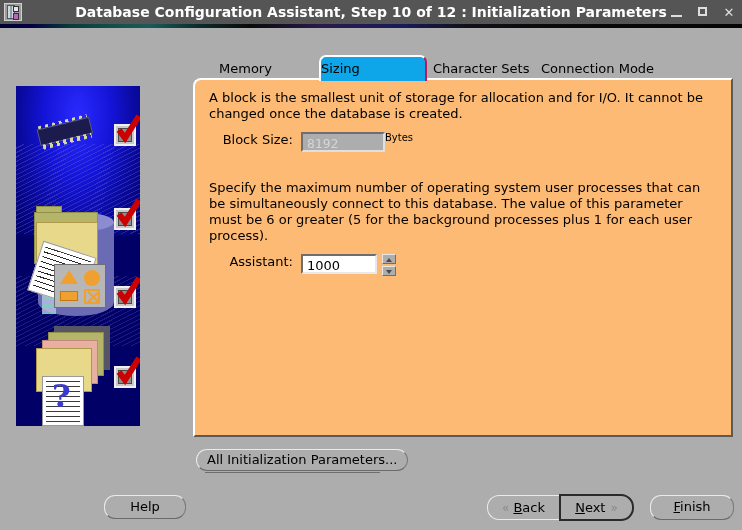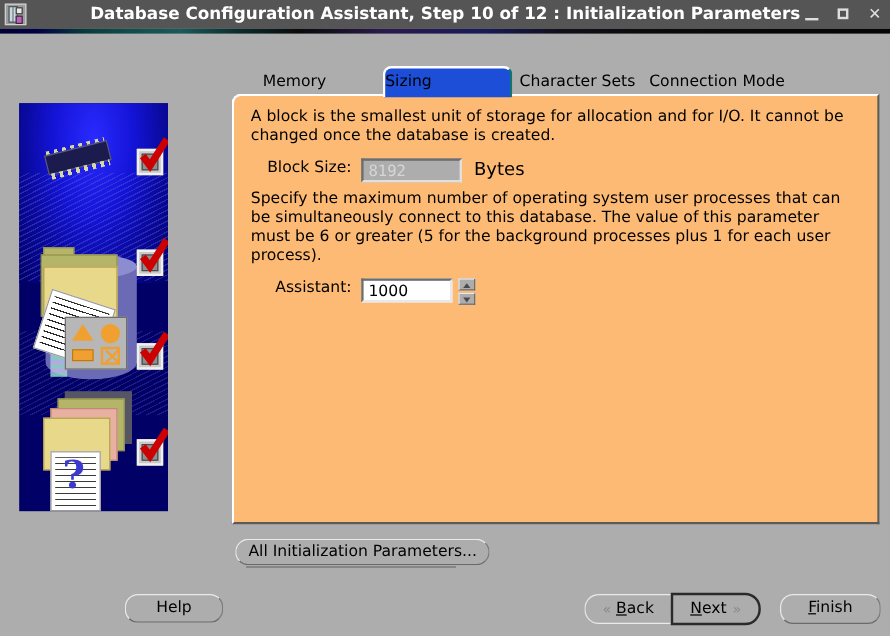--- a/index.html
+++ b/index.html
@@ -393,24 +393,24 @@
     color: #000000;
     text-align: left;
     box-sizing: border-box;
     cursor: default;
     font-family: "DejaVu Sans", sans-serif;
   }
   .tab.selected {
     top: 0px;
     height: 26px;
     line-height: 24px;
-    background: #1d4ed8;
+    background: #0ea5e9;
     border-left: 2px solid #ffffff;
     border-top: 2px solid #ffffff;
-    border-right: 2px solid #0f766e;
+    border-right: 2px solid #be185d;
     border-radius: 7px 7px 0 0;
     z-index: 3;
   }
 
   
   .panel {
     position: absolute;
     left: 193px; top: 78px;
     width: 540px; height: 359px;
     background: #fdba74;
@@ -469,23 +469,22 @@
     width: 76px;
     background: #ffffff;
     color: #000000;
     border-top: 2px solid #6e6e6e;
     border-left: 2px solid #6e6e6e;
     border-right: 2px solid #e8e8e8;
     border-bottom: 2px solid #e8e8e8;
     font-family: "DejaVu Sans", sans-serif;
   }
   .unit {
-    font-size: 15px;
+    font-size: 10px;
     color: #000;
-    margin-left: 10px;
     font-family: "DejaVu Sans", sans-serif;
   }
   .spinner {
     margin-left: 5px;
     width: 14px;
     height: 22px;
     display: flex;
     flex-direction: column;
     justify-content: space-between;
   }
@@ -708,21 +707,21 @@
     <div class="panel-inner">
 
       <p class="desc">A block is the smallest unit of storage for allocation and for I/O. It cannot be changed once the database is created.</p>
 
       <div class="field-row">
         <div class="field-label">Block Size:</div>
         <div class="textfield disabled">8192</div>
         <div class="unit">Bytes</div>
       </div>
 
-      <p class="desc" style="margin-top:6px;">Specify the maximum number of operating system user processes that can be simultaneously connect to this database. The value of this parameter must be 6 or greater (5 for the background processes plus 1 for each user process).</p>
+      <p class="desc" style="margin-top:28px;">Specify the maximum number of operating system user processes that can be simultaneously connect to this database. The value of this parameter must be 6 or greater (5 for the background processes plus 1 for each user process).</p>
 
       <div class="field-row">
         <div class="field-label">Assistant:</div>
         <div class="textfield enabled">1000</div>
         <div class="spinner">
           <div class="spin-btn spin-up">
               <span class="arw"></span>
             </div>
           <div class="spin-btn spin-down">
               <span class="arw"></span>

